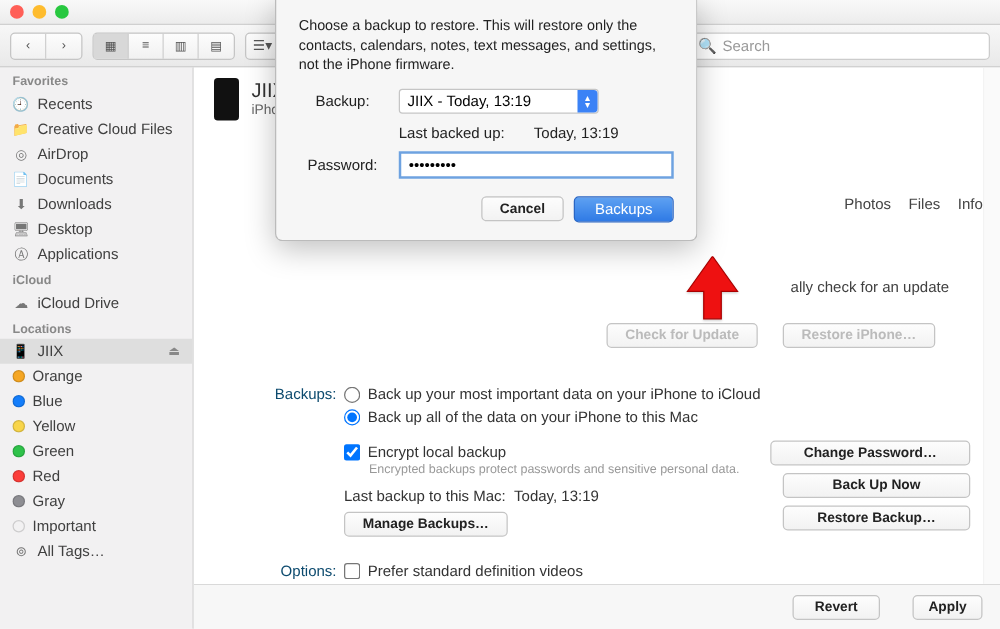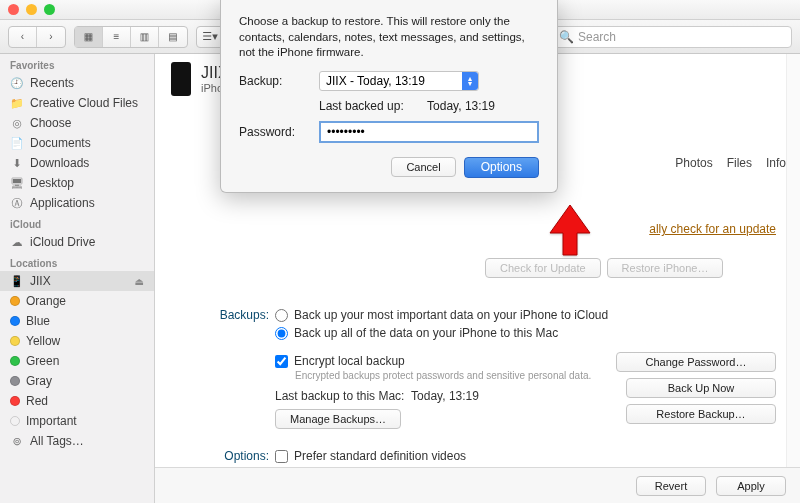--- a/index.html
+++ b/index.html
@@ -38,47 +38,47 @@
   
   .tabbar { position:absolute; top:98px; right:4px; display:flex; gap:14px; font-size:12px; color:#444; padding:4px 10px;}
   .section { margin:14px 24px; display:flex; gap:6px;}
   .section-label { width:90px; text-align:right; color:#0c4a6e; padding-top:2px; flex-shrink:0;}
   .section-body { flex:1;}
   
   .radio-row, .check-row { display:flex; align-items:center; gap:6px; padding:2px 0;}
   input[type=radio],input[type=checkbox]{ width:13px; height:13px;}
   .subtext{ color:#999; font-size:10px; padding-left:20px;}
   
-  .mac-btn { height:20px; padding:0 14px; background:linear-gradient(#fdfdfd,#f2f2f2); border:1px solid #c4c4c4; border-radius:4px; font-size:11px; color:#222; cursor:default; display:inline-flex; align-items:center;}
+  .mac-btn { height:20px; padding:0 14px; background:linear-gradient(#fdfdfd,#f2f2f2); border:1px solid #c4c4c4; border-radius:4px; font-size:11px; color:#222; cursor:default; display:inline-flex; align-items:center;font-weight:bold;}
   .right-btns { display:flex; flex-direction:column; gap:6px; align-items:flex-end;}
   .backup-row { display:flex; justify-content:space-between; align-items:flex-start; gap:20px;}
   
-  .footer { position:absolute; bottom:0; left:155px; right:0; height:36px; background:#f7f7f7; border-top:1px solid #d9d9d9; display:flex; align-items:center; justify-content:flex-end; gap:10px; padding:0 14px;}
+  .footer { position:absolute; bottom:0; left:155px; right:0; height:36px; background:#f7f7f7; border-top:1px solid #d9d9d9; display:flex; align-items:center; justify-content:flex-end; gap:26px; padding:0 14px;}
   
   
   .device-head { position:absolute; top:8px; left:16px; display:flex; gap:10px; align-items:center;}
   .phone-thumb { width:20px; height:34px; background:#111; border-radius:3px;}
   
   
   .sheet { position:absolute; top:0; left:220px; width:338px; background:#f6f6f6; border:1px solid #bbb; border-top:none; border-radius:0 0 6px 6px; box-shadow:0 6px 24px rgba(0,0,0,0.25); padding:14px 18px 14px; z-index:50;}
   .sheet-text { font-size:11.5px; color:#222; line-height:1.35; margin-bottom:10px;}
   .sheet-row { display:flex; align-items:center; gap:10px; margin:8px 0;}
-  .sheet-row label { width:70px; text-align:left; font-size:12px; color:#222;}
+  .sheet-row label { width:70px; text-align:center; font-size:12px; color:#222;}
   .dropdown { height:20px; background:#fff; border:1px solid #c5c5c5; border-radius:3px; display:flex; align-items:center; padding:0 6px; font-size:12px; position:relative; width:160px;}
   .dd-arrow { position:absolute; right:0; top:0; bottom:0; width:16px; background:#3b82f6; border-radius:0 3px 3px 0; display:flex; align-items:center; justify-content:center; color:#fff; font-size:8px; flex-direction:column; line-height:5px;}
   .pwd-input { flex:1; height:22px; border:2px solid #6ea2e0; background:#fff; font-size:12px; padding:0 6px;}
   .sheet-footer { display:flex; justify-content:flex-end; gap:8px; margin-top:14px;}
   .btn-default { height:21px; padding:0 16px; background:linear-gradient(#5ea1f2,#2f7ae5); border:1px solid #2a66c4; color:#fff; border-radius:4px; font-size:12px; }
   
   
   .arrow { position:absolute; top:205px; left:545px; z-index:60;}
   .arrow svg { filter:drop-shadow(0 1px 1px rgba(0,0,0,0.2));}
   
-  .upd-text { position:absolute; top:168px; right:24px; font-size:12px; color:#a16207;text-decoration:underline;}
-  .upd-btns { position:absolute; top:204px; left:330px; display:flex; gap:6px;}
+  .upd-text { position:absolute; top:168px; right:41px; font-size:12px; color:#404040;}
+  .upd-btns { position:absolute; top:204px; left:330px; display:flex; gap:20px;}
   .scrollbar-decor { position:absolute; right:0; top:0; bottom:36px; width:14px; background:#fafafa; border-left:1px solid #eee;}
 </style>
 </head>
 <body>
 
 <div class="titlebar">
   <div class="traffic">
     <div class="dot red"></div>
     <div class="dot yellow"></div>
     <div class="dot green"></div>
@@ -117,21 +117,21 @@
       <div class="sb-item">
         <span class="sb-icon">🕘</span>
         <span>Recents</span>
       </div>
       <div class="sb-item">
         <span class="sb-icon">📁</span>
         <span>Creative Cloud Files</span>
       </div>
       <div class="sb-item">
         <span class="sb-icon">◎</span>
-        <span>Choose</span>
+        <span>AirDrop</span>
       </div>
       <div class="sb-item">
         <span class="sb-icon">📄</span>
         <span>Documents</span>
       </div>
       <div class="sb-item">
         <span class="sb-icon">⬇</span>
         <span>Downloads</span>
       </div>
       <div class="sb-item">
@@ -163,26 +163,26 @@
       </div>
       <div class="sb-item">
         <span class="tag-dot" style="background: rgb(248, 213, 74);"></span>
         <span>Yellow</span>
       </div>
       <div class="sb-item">
         <span class="tag-dot" style="background: rgb(47, 194, 74);"></span>
         <span>Green</span>
       </div>
       <div class="sb-item">
+        <span class="tag-dot" style="background: rgb(252, 61, 57);"></span>
+        <span>Red</span>
+      </div>
+      <div class="sb-item">
         <span class="tag-dot" style="background: rgb(142, 142, 147);"></span>
         <span>Gray</span>
-      </div>
-      <div class="sb-item">
-        <span class="tag-dot" style="background: rgb(252, 61, 57);"></span>
-        <span>Red</span>
       </div>
       <div class="sb-item">
         <span class="tag-dot" style="background: transparent;"></span>
         <span>Important</span>
       </div>
       <div class="sb-item">
         <span class="sb-icon">⊚</span>
         <span>All Tags…</span>
       </div>
     </div>
@@ -259,21 +259,21 @@
         </div>
       </div>
 
     </div>
     <div class="scrollbar-decor"></div>
   </div>
 </div>
 
 <div class="footer">
   <button class="mac-btn" style="width:70px;justify-content:center">Revert</button>
-  <button class="mac-btn" style="width:70px;justify-content:center">Apply</button>
+  <button class="mac-btn" style="width:56px;justify-content:center">Apply</button>
 </div>
 
 <div class="sheet">
   <div class="sheet-text">Choose a backup to restore. This will restore only the contacts, calendars, notes, text messages, and settings, not the iPhone firmware.</div>
   <div class="sheet-row">
     <label>Backup:</label>
     <div class="dropdown">
       <span>JIIX - Today, 13:19</span>
       <span class="dd-arrow">▴<br>▾</span>
     </div>
@@ -281,21 +281,21 @@
   <div class="sheet-row" style="padding-left:80px;font-size:12px;color:#222">
     <span>Last backed up:</span>&nbsp;
     <span>Today, 13:19</span>
   </div>
   <div class="sheet-row">
     <label>Password:</label>
     <input class="pwd-input" type="password" value="•••••••••" style="">
   </div>
   <div class="sheet-footer">
     <button class="mac-btn">Cancel</button>
-    <button class="btn-default">Options</button>
+    <button class="btn-default">Backups</button>
   </div>
 </div>
 
 <div class="arrow">
   <svg width="50" height="55" viewBox="0 0 50 55">
       <polygon points="25,0 45,28 32,28 32,50 18,50 18,28 5,28" fill="#e11" stroke="#a00" stroke-width="1"></polygon>
     </svg>
 </div>
 
 </body></html>

